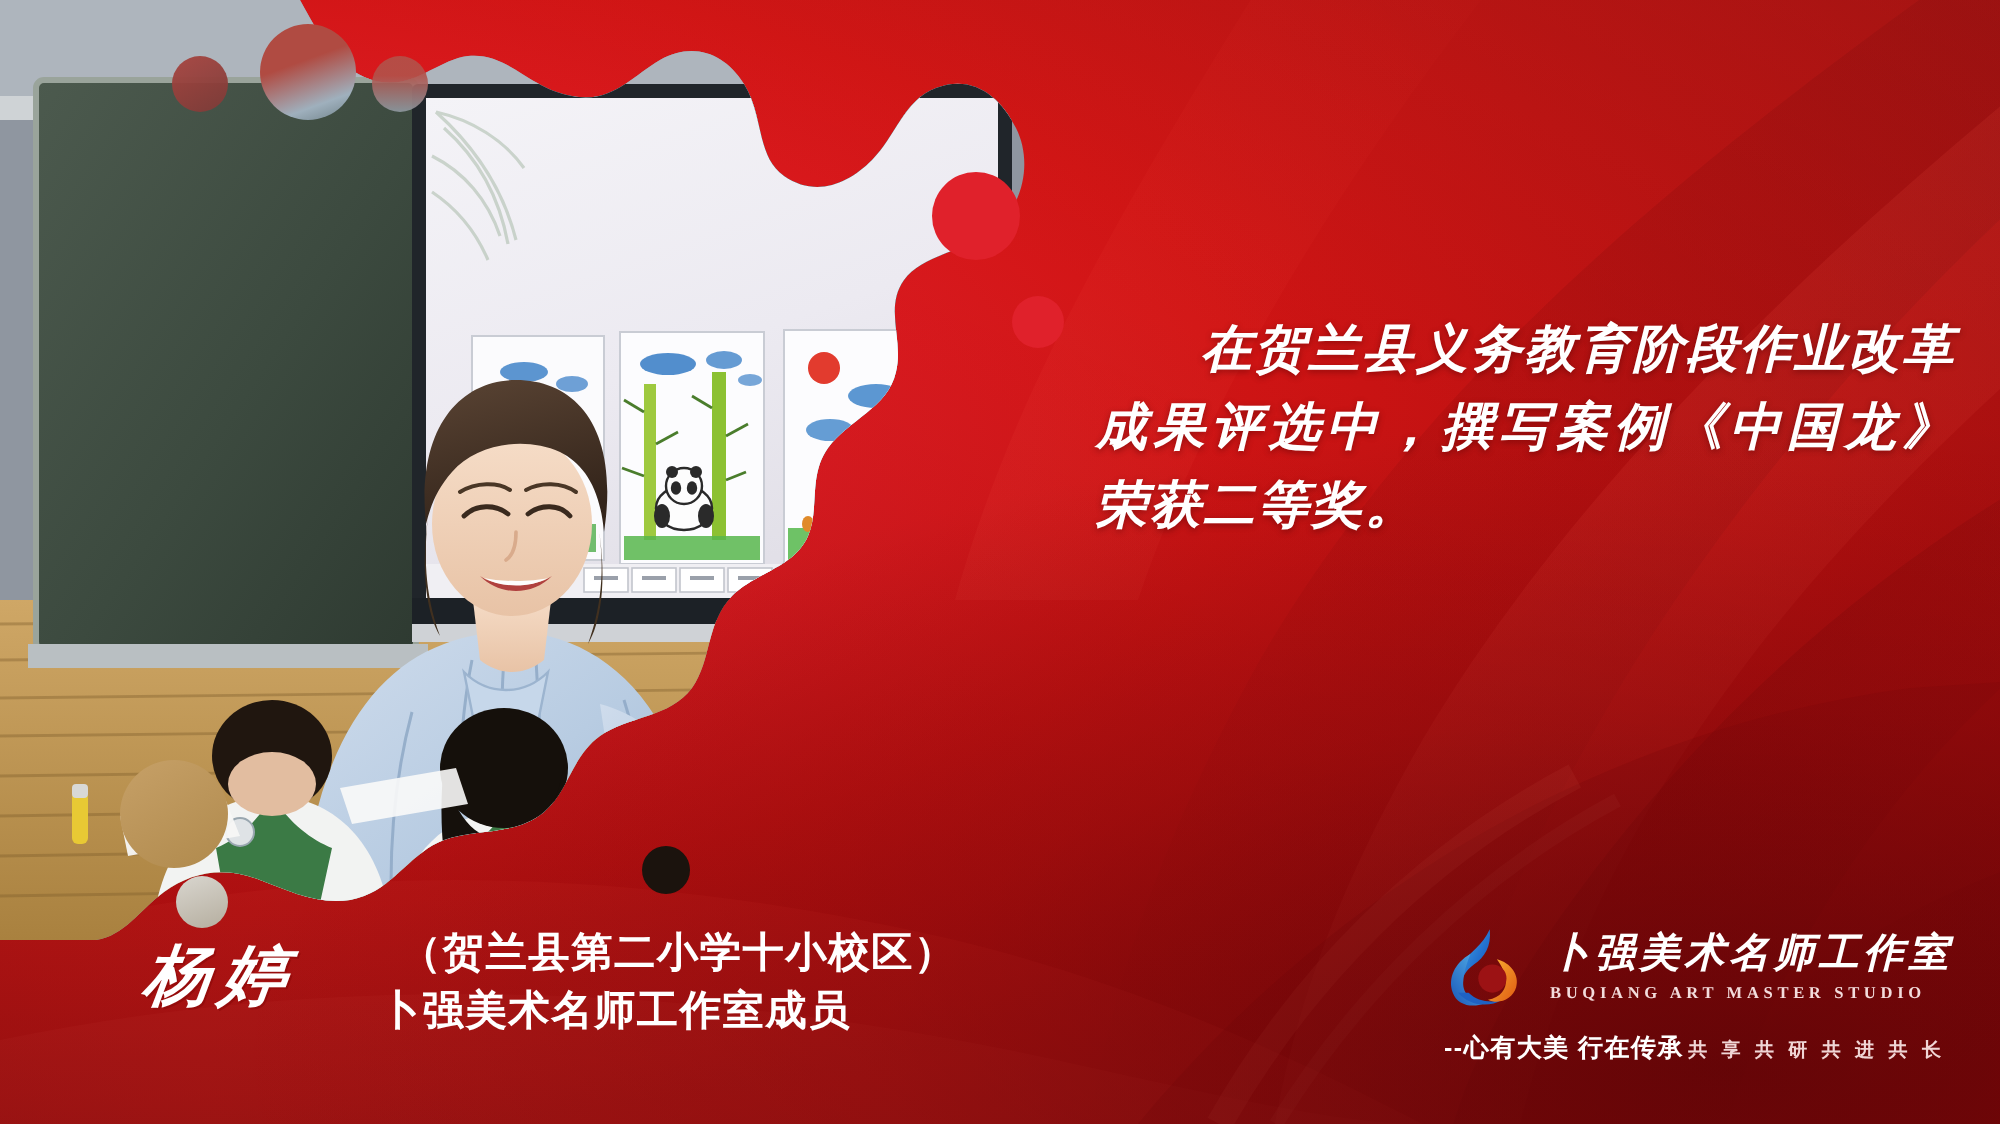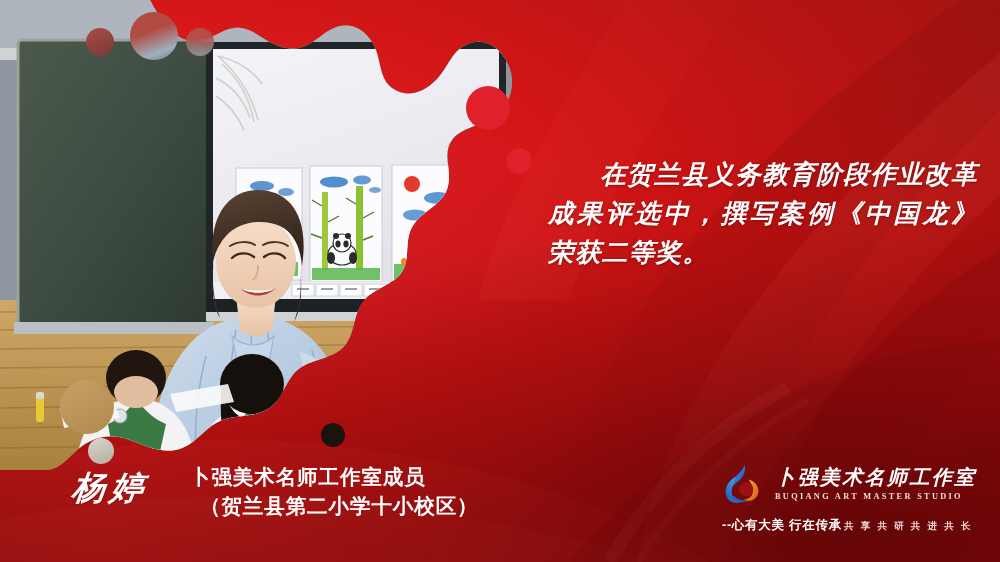--- a/index.html
+++ b/index.html
@@ -395,22 +395,22 @@
   <div class="dot" style="left:506px;top:148px;width:26px;height:26px;background:#e0212b;"></div>
   <div class="dot" style="left:321px;top:423px;width:24px;height:24px;background:#1b130d;"></div>
 
   <div class="headline">
     <span class="indent"></span><span>在贺兰县义务教育阶段作业改革成果评选中，撰写案例《中国龙》荣获二等奖。</span>
   </div>
 
   <div class="name-block">
     <div class="person-name">杨婷</div>
     <div class="role-lines">
+      <div class="role-line second">（贺兰县第二小学十小校区）</div>
       <div class="role-line">卜强美术名师工作室成员</div>
-      <div class="role-line second">（贺兰县第二小学十小校区）</div>
     </div>
   </div>
 
   <div class="logo-lockup">
     <div class="logo-row">
       <div class="logo-mark">
         <svg viewBox="0 0 100 100" aria-hidden="true">
           <defs>
             <linearGradient id="lgBlue" x1="0" y1="0" x2="1" y2="1">
               <stop offset="0%" stop-color="#4fb0e8"></stop>

